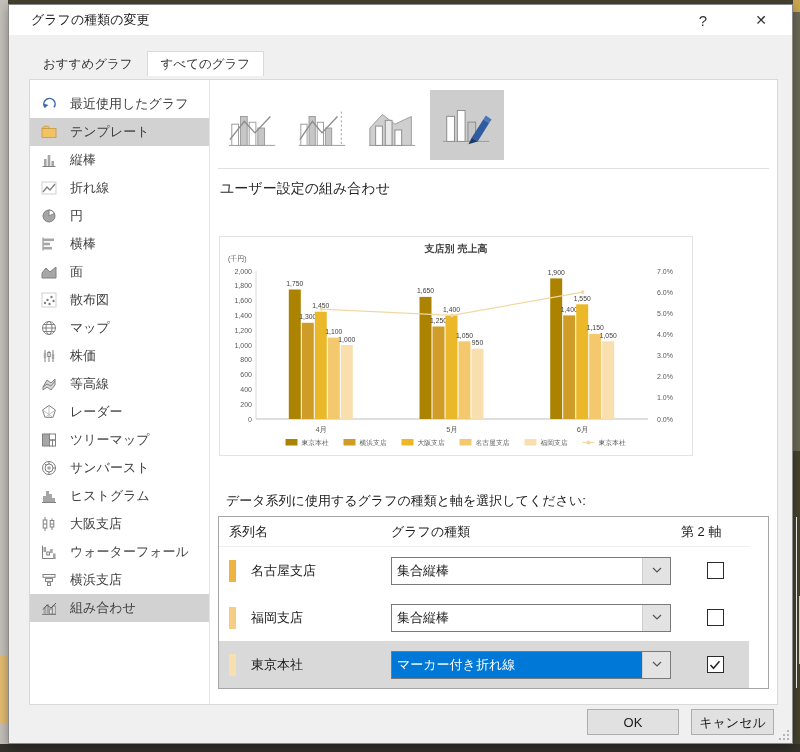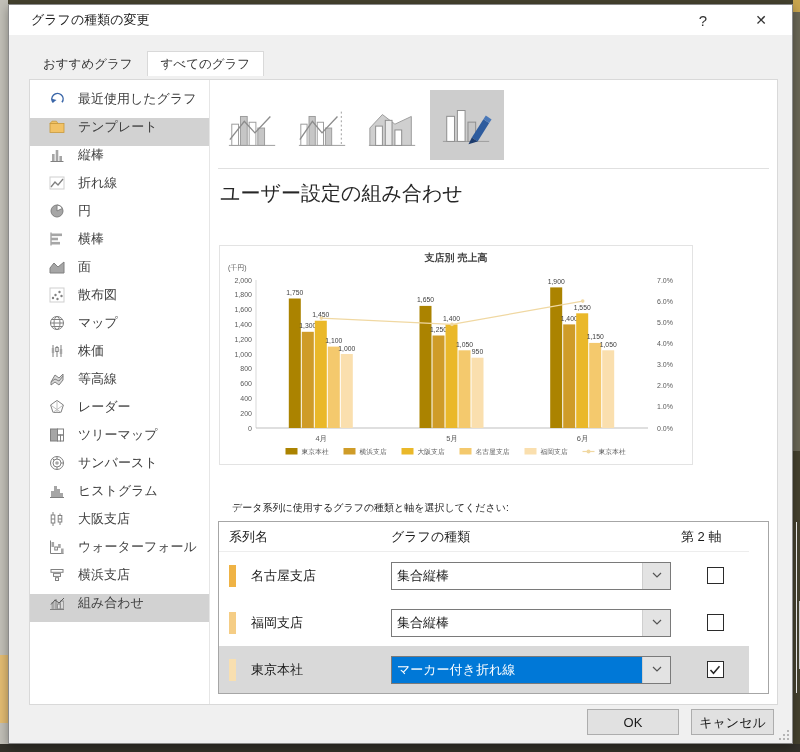--- a/index.html
+++ b/index.html
@@ -32,38 +32,38 @@
     height:24px;line-height:24px;padding:0 13px;font-size:12.5px;color:#333;
     border:1px solid transparent;border-bottom:none;margin-bottom:-1px;
   }
   .tab.active{background:#fff;border-color:#d9d9d9;}
   
   .panel{
     position:absolute;left:20px;top:74px;width:749px;height:626px;
     background:#fff;border:1px solid #d9d9d9;box-sizing:border-box;display:flex;
   }
   .sidebar{width:183px;border-right:1px solid #e6e6e6;padding-top:10px;box-sizing:border-box;overflow:hidden;}
-  .side-item{height:28px;display:flex;align-items:flex-start;padding-left:18px;font-size:13px;color:#404040;white-space:nowrap;}
+  .side-item{height:28px;display:flex;align-items:center;padding-left:10px;font-size:13px;color:#404040;white-space:nowrap;}
   .side-item.sel{background:#d2d2d2;}
   .side-item .ic{width:18px;height:18px;margin-right:12px;flex:0 0 18px;display:flex;align-items:center;justify-content:center;}
   .side-item .ic svg{width:16px;height:16px;display:block;}
   .content{flex:1;padding:8px 8px 0 8px;box-sizing:border-box;position:relative;}
   
   .subtypes{display:flex;align-items:flex-end;height:72px;margin-left:2px;}
   .subtype{width:66px;height:62px;display:flex;align-items:center;justify-content:center;margin-right:4px;}
   .subtype svg{width:54px;height:44px;display:block;}
   .subtype.sel{width:74px;height:70px;background:#cdcdcd;}
   .sep{border-top:1px solid #e0e0e0;margin-top:8px;}
-  .heading{font-size:20px;color:#262626;margin:11px 0 0 2px;}
+  .heading{font-size:14px;color:#262626;margin:11px 0 0 2px;}
   
   .preview{
     width:472px;height:218px;margin-top:38px;margin-left:1px;
     border:1px solid #e3e3e3;background:#fff;box-sizing:content-box;
   }
-  .instruction{font-size:10px;color:#1a1a1a;margin:36px 0 6px 14px;}
+  .instruction{font-size:13px;color:#1a1a1a;margin:36px 0 6px 8px;}
   
   .stable{
     width:551px;height:173px;border:1px solid #a6a6a6;box-sizing:border-box;
     display:flex;background:#fff;gap:47px;
   }
   .stable-main{flex:1;display:flex;flex-direction:column;}
   .thead{display:flex;height:29px;align-items:center;border-bottom:1px solid #ededed;font-size:13px;color:#1a1a1a;}
   .th1{width:168px;padding-left:10px;box-sizing:border-box;}
   .th2{width:294px;padding-left:4px;box-sizing:border-box;}
   .th3{width:68px;box-sizing:border-box;}

